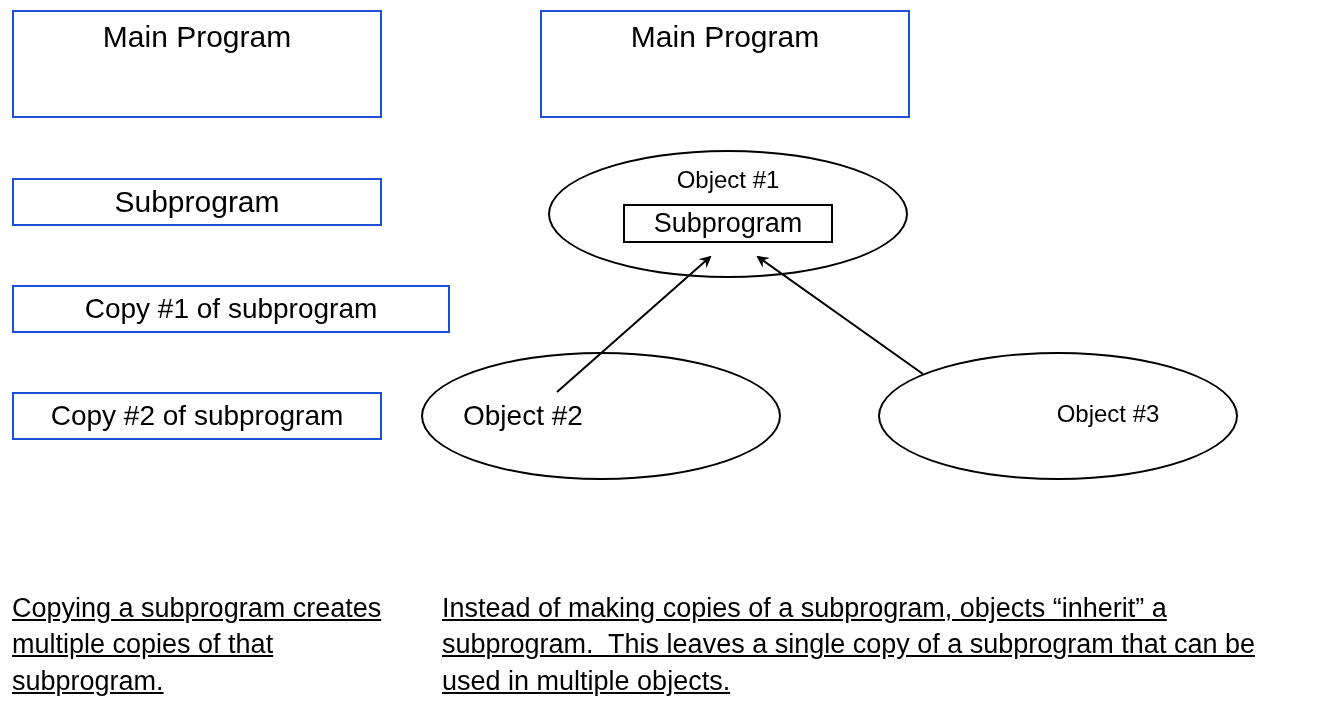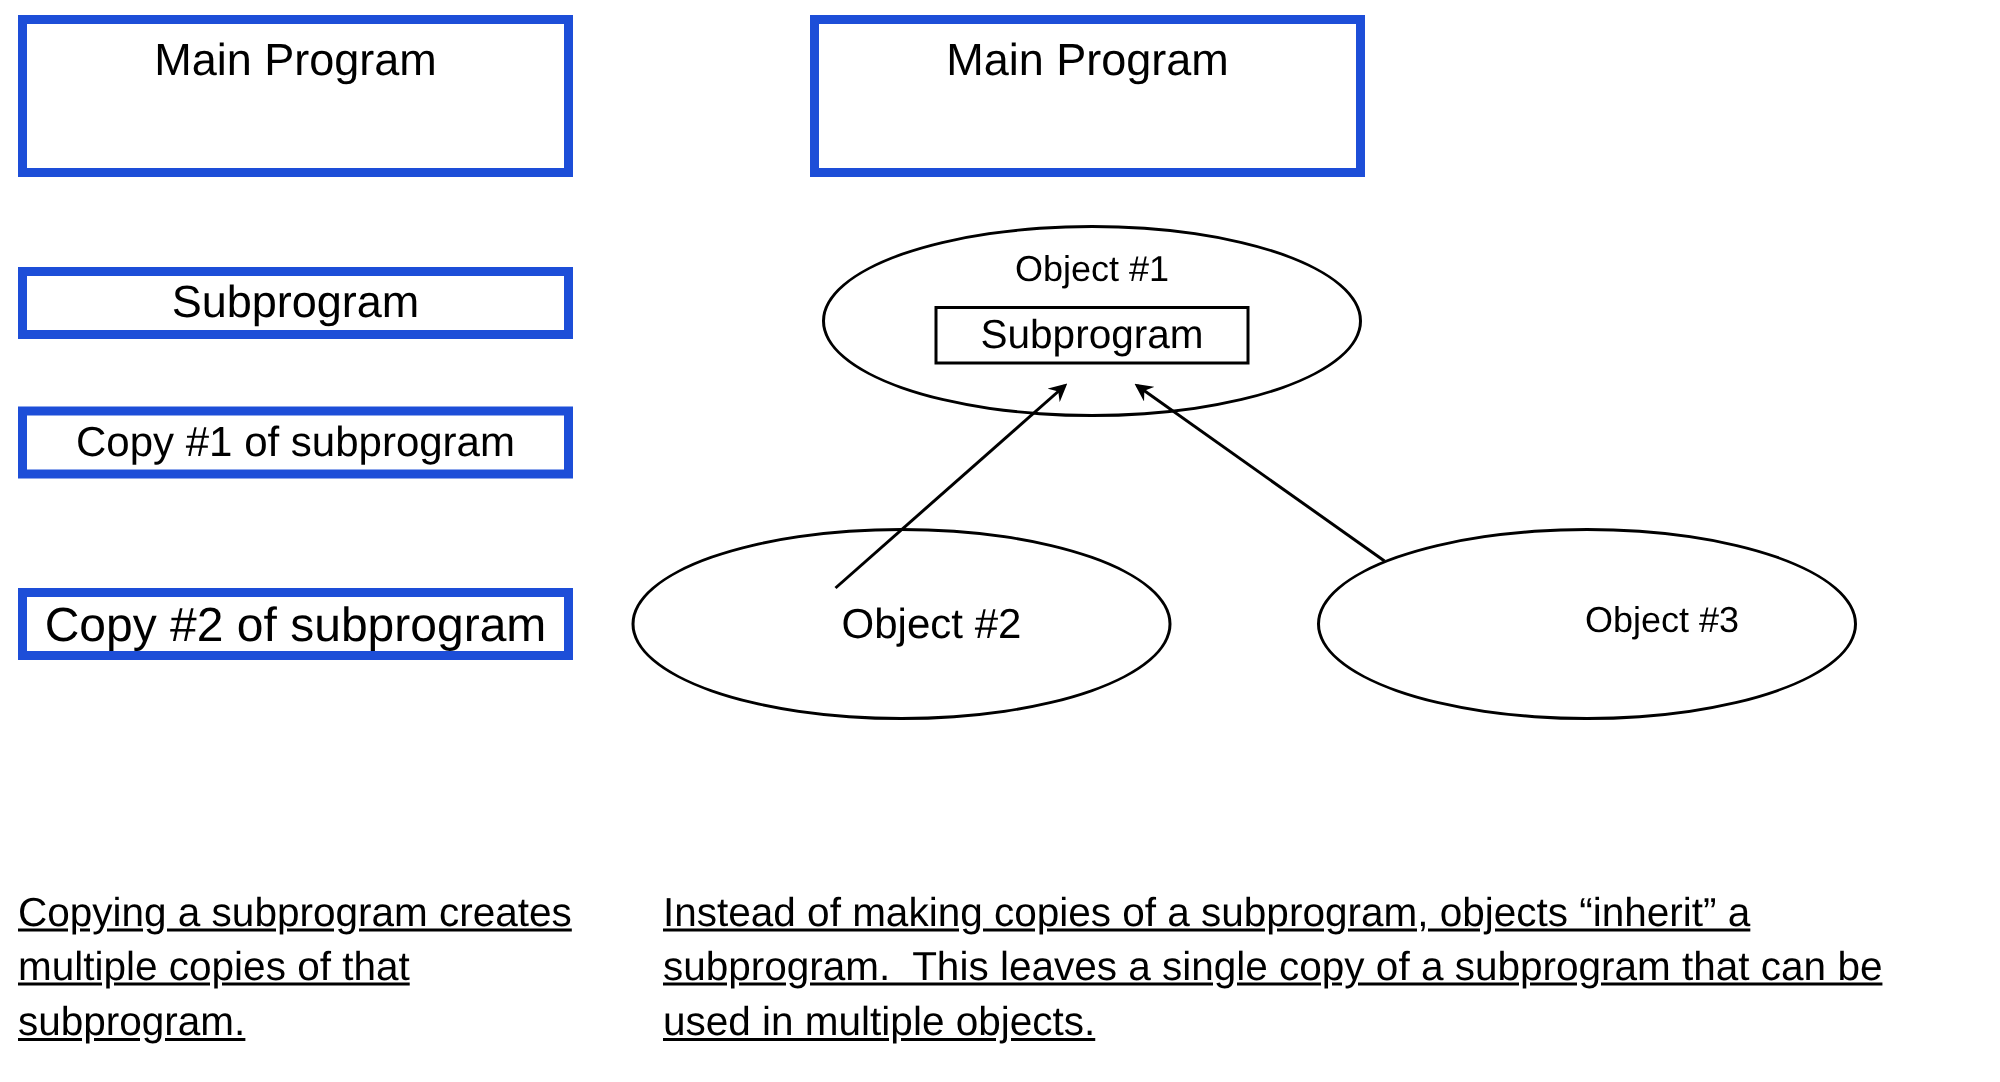--- a/index.html
+++ b/index.html
@@ -5,21 +5,21 @@
     * { box-sizing: border-box; margin: 0; padding: 0; }
     body {
       width: 1333px;
       height: 721px;
       font-family: Arial, Helvetica, sans-serif;
       background: #fff;
       color: #000;
       position: relative;
     }
     .box {
-      border: 6px solid #1d4ed8;
+      border: 2px solid #1d4ed8;
       background: #fff;
       text-align: center;
       display: flex;
       align-items: center;
       justify-content: center;
       position: absolute;
     }
     .ellipse {
       position: absolute;
       border: 2px solid #000;
@@ -54,47 +54,47 @@
 <body>
 
 <div class="box" style="left:12px; top:10px; width:370px; height:108px; align-items:flex-start; padding-top:8px;">
   <span style="font-size:30px;">Main Program</span>
 </div>
 
 <div class="box" style="left:12px; top:178px; width:370px; height:48px;">
   <span style="font-size:30px;">Subprogram</span>
 </div>
 
-<div class="box" style="left:12px; top:271px; width:370px; height:48px;">
+<div class="box" style="left:12px; top:285px; width:438px; height:48px;">
   <span style="font-size:28px;">Copy #1 of subprogram</span>
 </div>
 
 <div class="box" style="left:12px; top:392px; width:370px; height:48px;">
-  <span style="font-size:32px;">Copy #2 of subprogram</span>
+  <span style="font-size:28px;">Copy #2 of subprogram</span>
 </div>
 
 <div class="caption" style="left:12px; top:590px; width:370px;">Copying a subprogram creates multiple copies of that subprogram.</div>
 
 <div class="box" style="left:540px; top:10px; width:370px; height:108px; align-items:flex-start; padding-top:8px;">
   <span style="font-size:30px;">Main Program</span>
 </div>
 
 <div class="ellipse" style="left:548px; top:150px; width:360px; height:128px;">
   <div class="ellipse-content" style="top:14px;">
     <span style="font-size:24px;">Object #1</span>
   </div>
   <div class="ellipse-content" style="top:52px; display:flex; justify-content:center;">
     <div class="inner-box" style="width:210px;">
       <span style="font-size:27px;">Subprogram</span>
     </div>
   </div>
 </div>
 
 <div class="ellipse" style="left:421px; top:352px; width:360px; height:128px;">
-  <div class="ellipse-content" style="top:46px; text-align:center;">
+  <div class="ellipse-content" style="top:46px; text-align:left;">
     <span style="font-size:28px; padding-left:40px;">Object #2</span>
   </div>
 </div>
 
 <div class="ellipse" style="left:878px; top:352px; width:360px; height:128px;">
   <div class="ellipse-content" style="top:46px; text-align:center;">
     <span style="font-size:24px; padding-left:100px;">Object #3</span>
   </div>
 </div>
 

